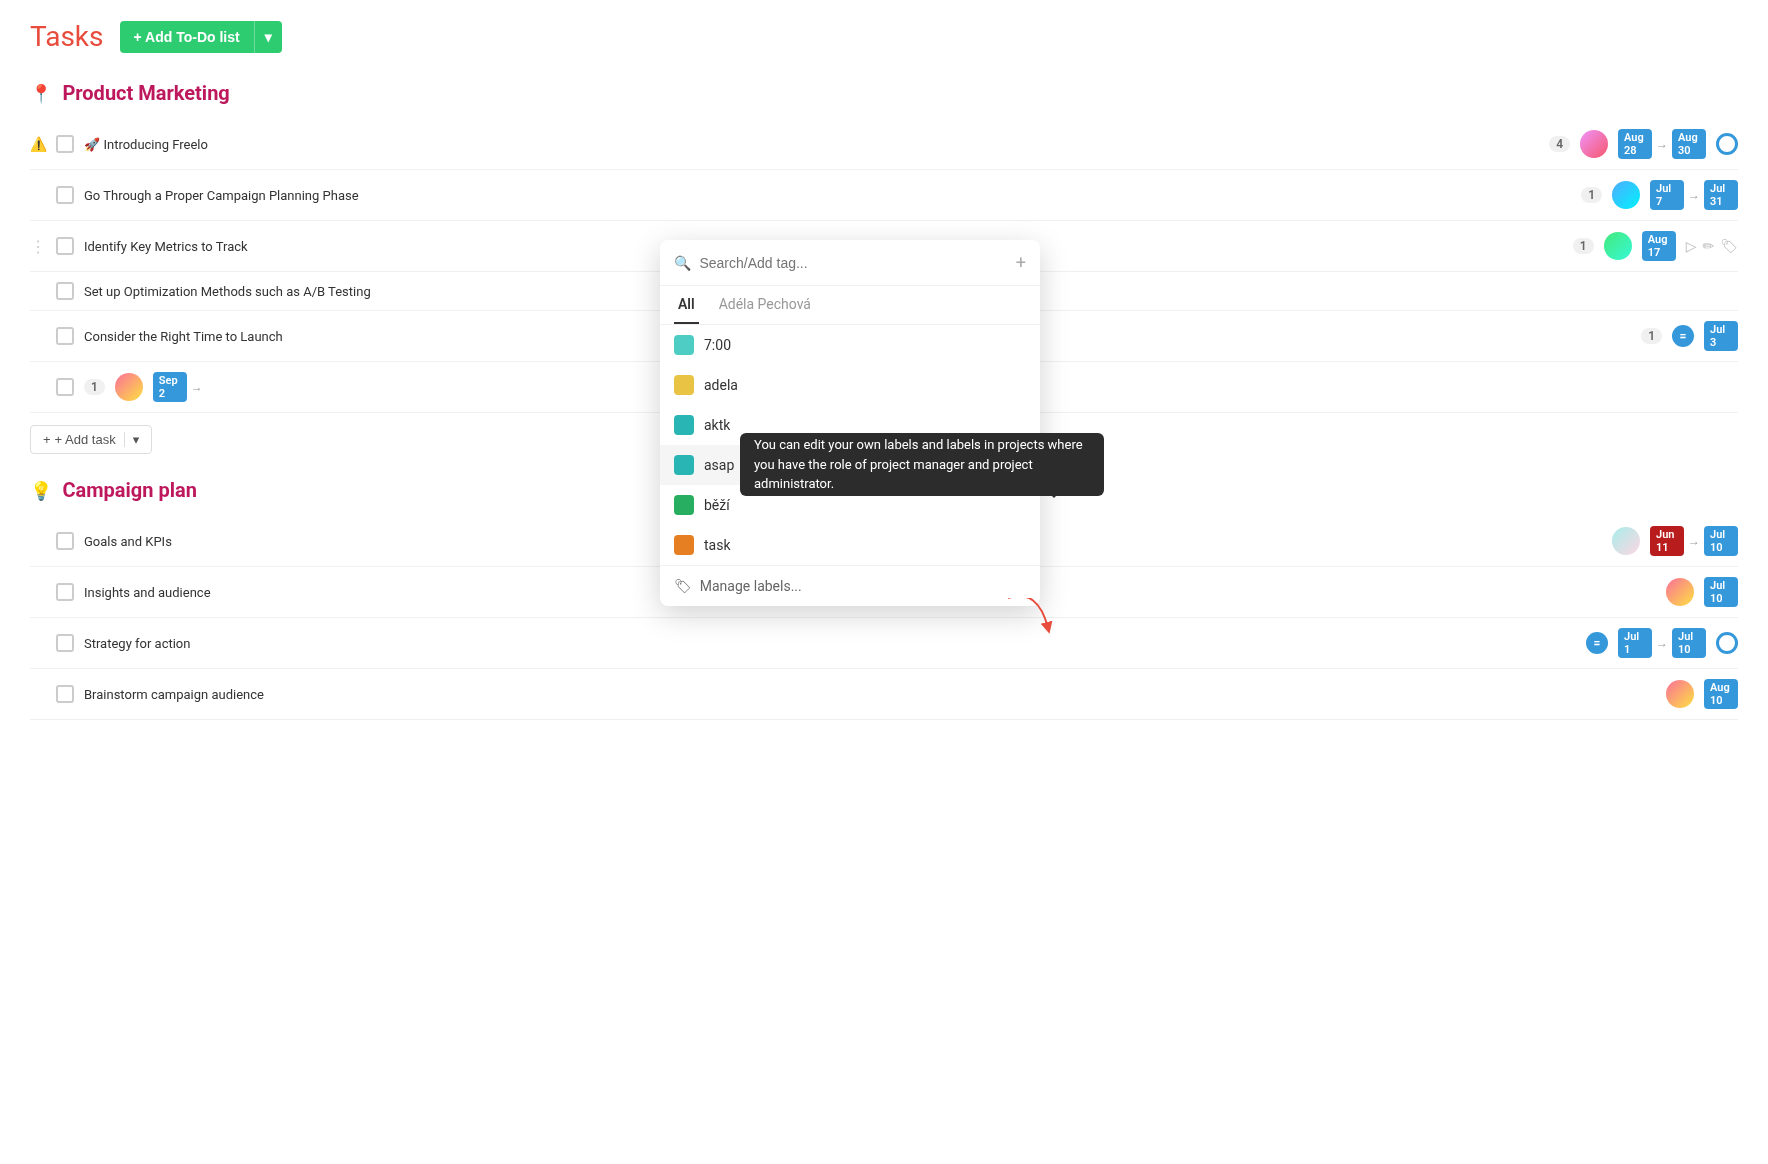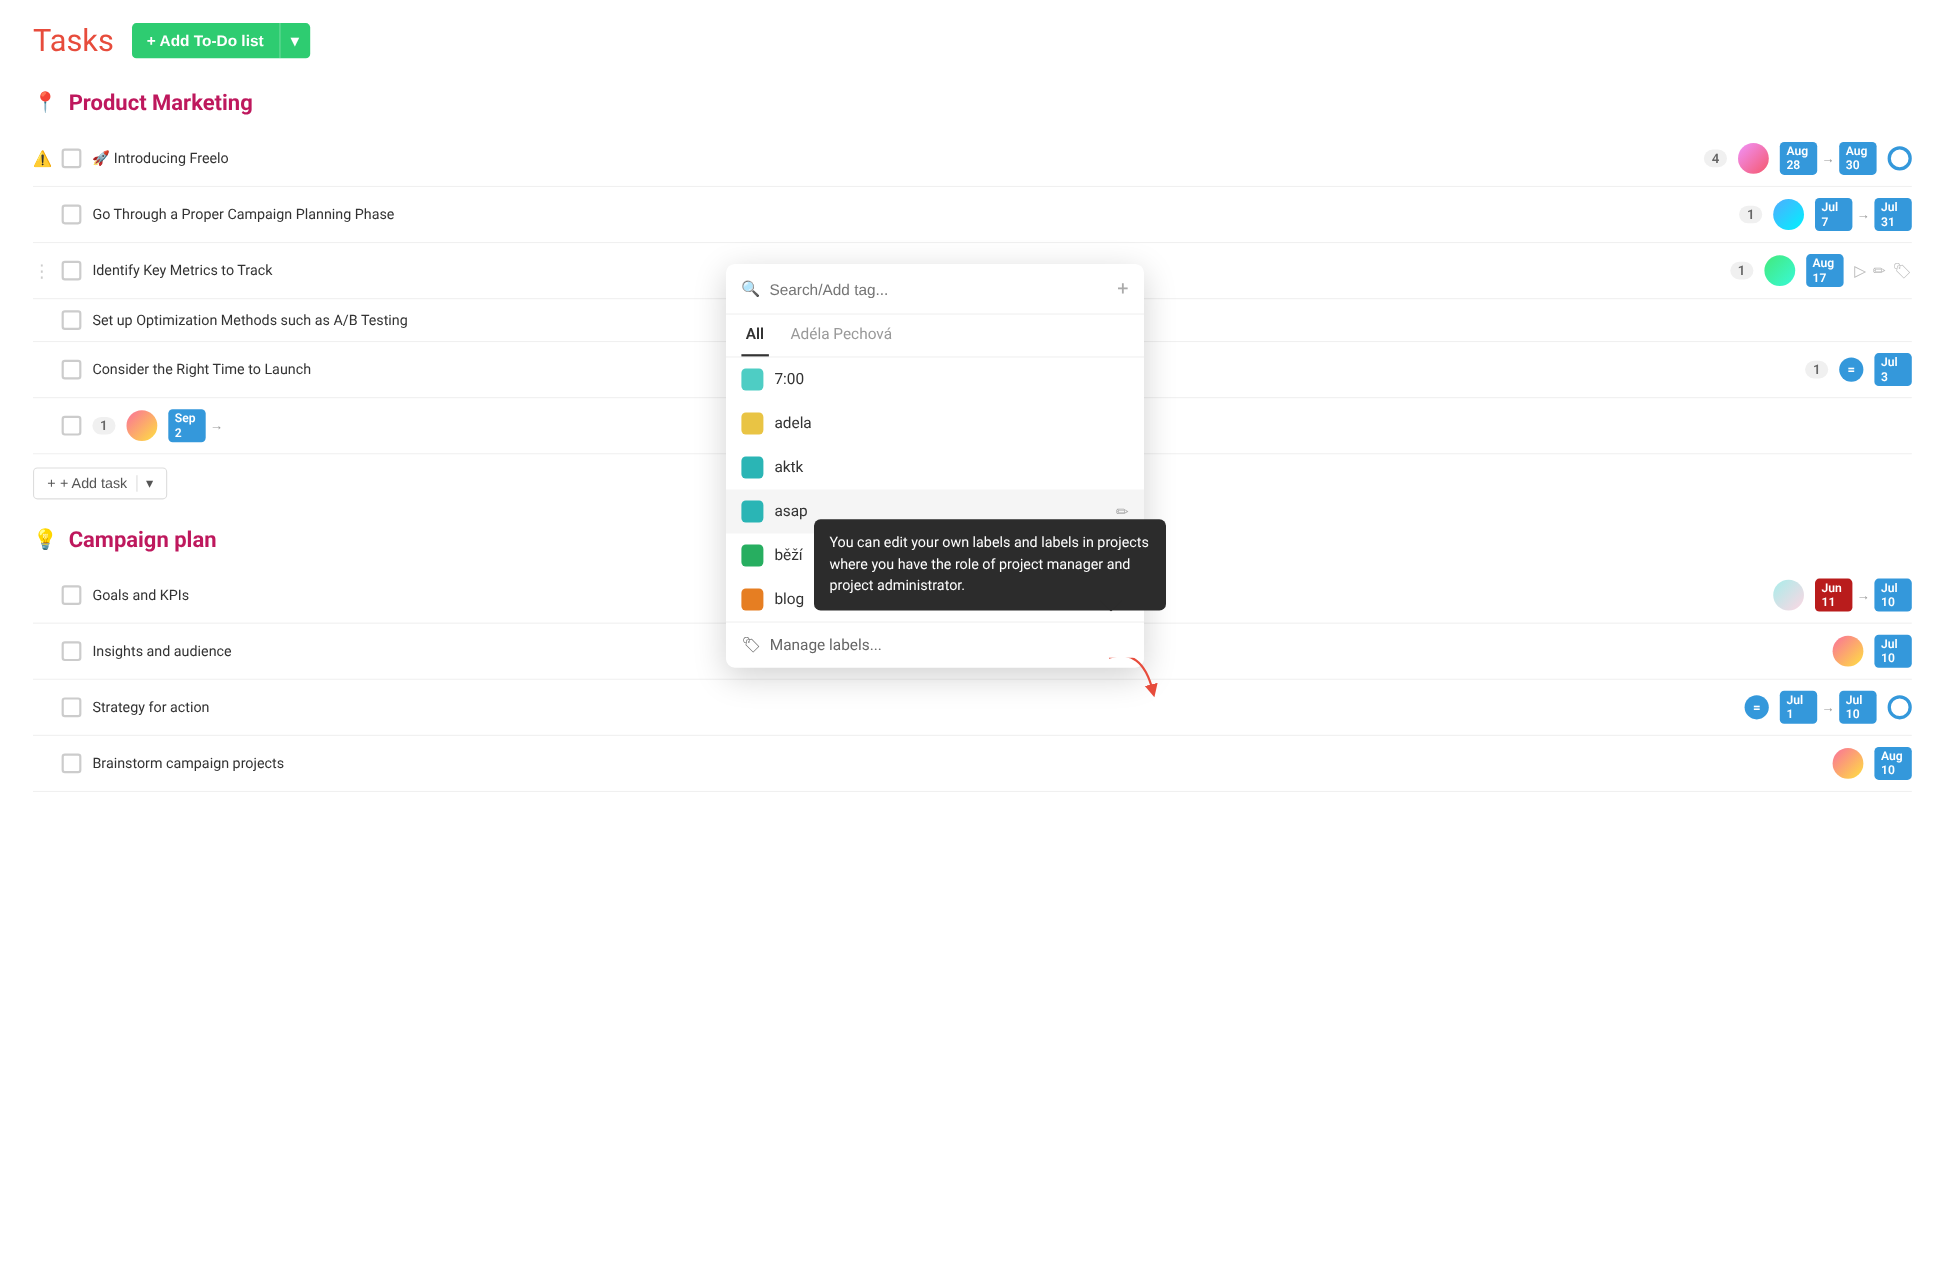--- a/index.html
+++ b/index.html
@@ -337,27 +337,27 @@
       padding: 12px 14px;
       border-top: 1px solid #f0f0f0;
       cursor: pointer;
       color: #666;
       font-size: 14px;
     }
 
     
     .tooltip {
       position: absolute;
-      top: 472px;
+      top: 433px;
       left: 740px;
-      width: 320px;
+      width: 364px;
       background: #2c2c2c;
       color: white;
       border-radius: 6px;
-      padding: 12px 14px;
+      padding: 2px 14px;
       font-size: 13px;
       line-height: 1.5;
       z-index: 200;
     }
 
     .tooltip-arrow {
       position: absolute;
       bottom: -8px;
       right: 40px;
     }
@@ -504,21 +504,21 @@
       <div class="date-group">
         <span class="date-badge blue">Jul<br>1</span>
         <span class="date-arrow">→</span>
         <span class="date-badge blue">Jul<br>10</span>
       </div>
       <div class="circle-icon"></div>
     </div>
 
     <div class="task-row">
       <div class="task-checkbox" style="margin-left:26px;"></div>
-      <span class="task-name">Brainstorm campaign projects</span>
+      <span class="task-name">Brainstorm campaign audience</span>
       <div class="avatar avatar-4"></div>
       <span class="date-badge blue">Aug<br>10</span>
     </div>
   </div>
 
   <div class="tag-dropdown">
     <div class="tag-search-bar">
       <span class="tag-search-icon">🔍</span>
       <input class="tag-search-input" type="text" placeholder="Search/Add tag..." style="">
       <span class="tag-add-icon">+</span>
@@ -546,21 +546,21 @@
         <div class="tag-color-swatch" style="background:#2ab5b5;"></div>
         <span class="tag-label">asap</span>
         <span class="tag-edit-icon">✏</span>
       </div>
       <div class="tag-item">
         <div class="tag-color-swatch" style="background:#27ae60;"></div>
         <span class="tag-label">běží</span>
       </div>
       <div class="tag-item">
         <div class="tag-color-swatch" style="background:#e67e22;"></div>
-        <span class="tag-label">blog</span>
+        <span class="tag-label">task</span>
       </div>
     </div>
 
     <div class="manage-labels">
       <span>🏷</span>
       <span>Manage labels...</span>
     </div>
   </div>
 
   <div class="tooltip">

